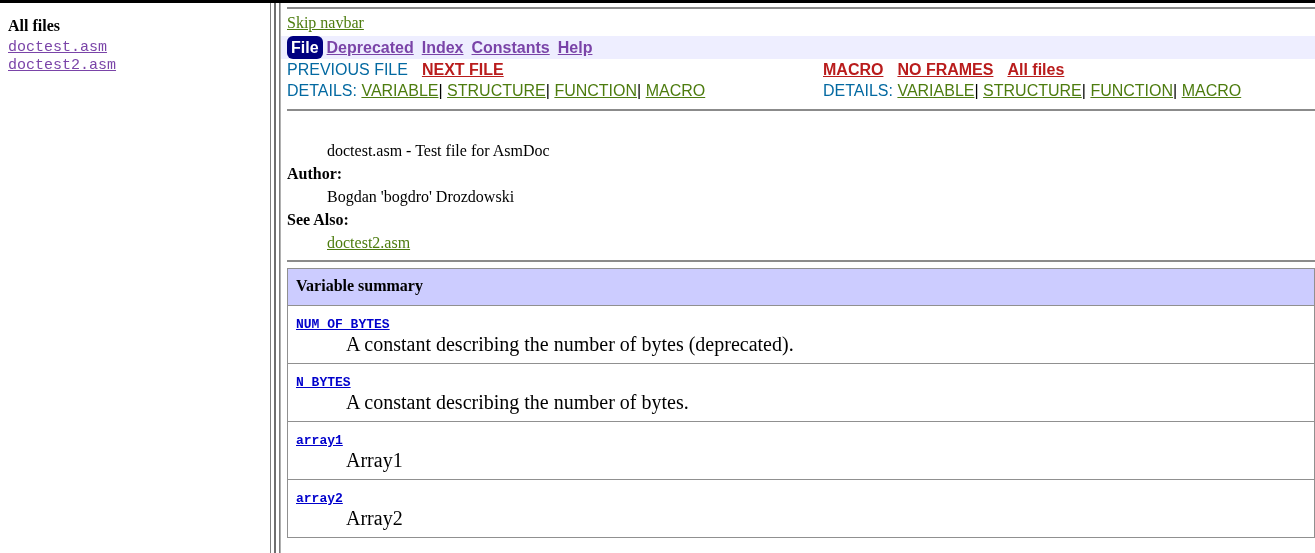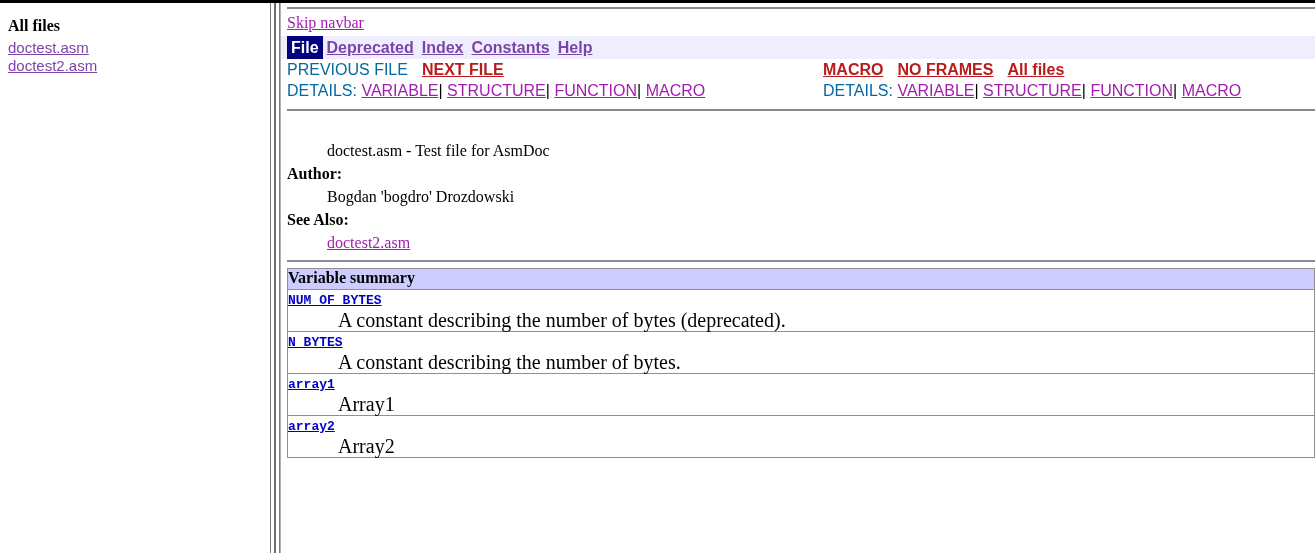--- a/index.html
+++ b/index.html
@@ -46,21 +46,21 @@
     font-family: "Liberation Serif", "DejaVu Serif", serif;
     font-weight: bold;
     font-size: 16px;
     margin: 6px 0 4px 0;
     color: #000000;
   }
   .sb-link {
     display: block;
     color: #7a44a8;
     text-decoration: underline;
-    font-family: Liberation Sans, sans-serif;
+    font-family: Liberation Mono, monospace;
     font-size: 15px;
     line-height: 18px;
     margin: 0;
     cursor: pointer;
   }
 
   
   #frame-divider {
     position: absolute;
     left: 270px;
@@ -99,21 +99,21 @@
 
   hr.rule {
     border: 0;
     border-top: 2px solid #8b8b8b;
     margin: 6px 0 4px 0;
     height: 0;
   }
   hr.rule.top { margin: 4px 0 5px 0; }
 
   a.plink {
-    color: #a21caf;
+    color: #4d7c0f;
     text-decoration: underline;
     cursor: pointer;
   }
 
   
   #skip-navbar {
     font-family: "Liberation Serif", "DejaVu Serif", serif;
     font-size: 16px;
     margin: 0 0 4px 0;
   }
@@ -138,20 +138,21 @@
     color: #7a44a8;
     text-decoration: underline;
     cursor: pointer;
     font-weight: bold;
   }
   .nav-item.current {
     background: #000080;
     color: #ffffff;
     text-decoration: none;
     cursor: default;
+    border-radius: 6px;
   }
 
   
   .nav-rows {
     position: relative;
     font-family: "Liberation Sans", "DejaVu Sans", sans-serif;
     font-size: 16px;
     height: 44px;
   }
   .nav-left {
@@ -208,21 +209,21 @@
 
   
   table.summary {
     border-collapse: collapse;
     width: 1028px;
     margin-top: 6px;
     border: 1px solid #909090;
   }
   table.summary td {
     border: 1px solid #909090;
-    padding: 0;
+    padding: 8px;
     vertical-align: top;
     margin-top: 48px;
   }
   td.summary-head {
     background: #ccccff;
     font-family: "Liberation Serif", "DejaVu Serif", serif;
     font-weight: bold;
     font-size: 16px;
     padding: 3px 0 3px 4px;
     height: 20px;

